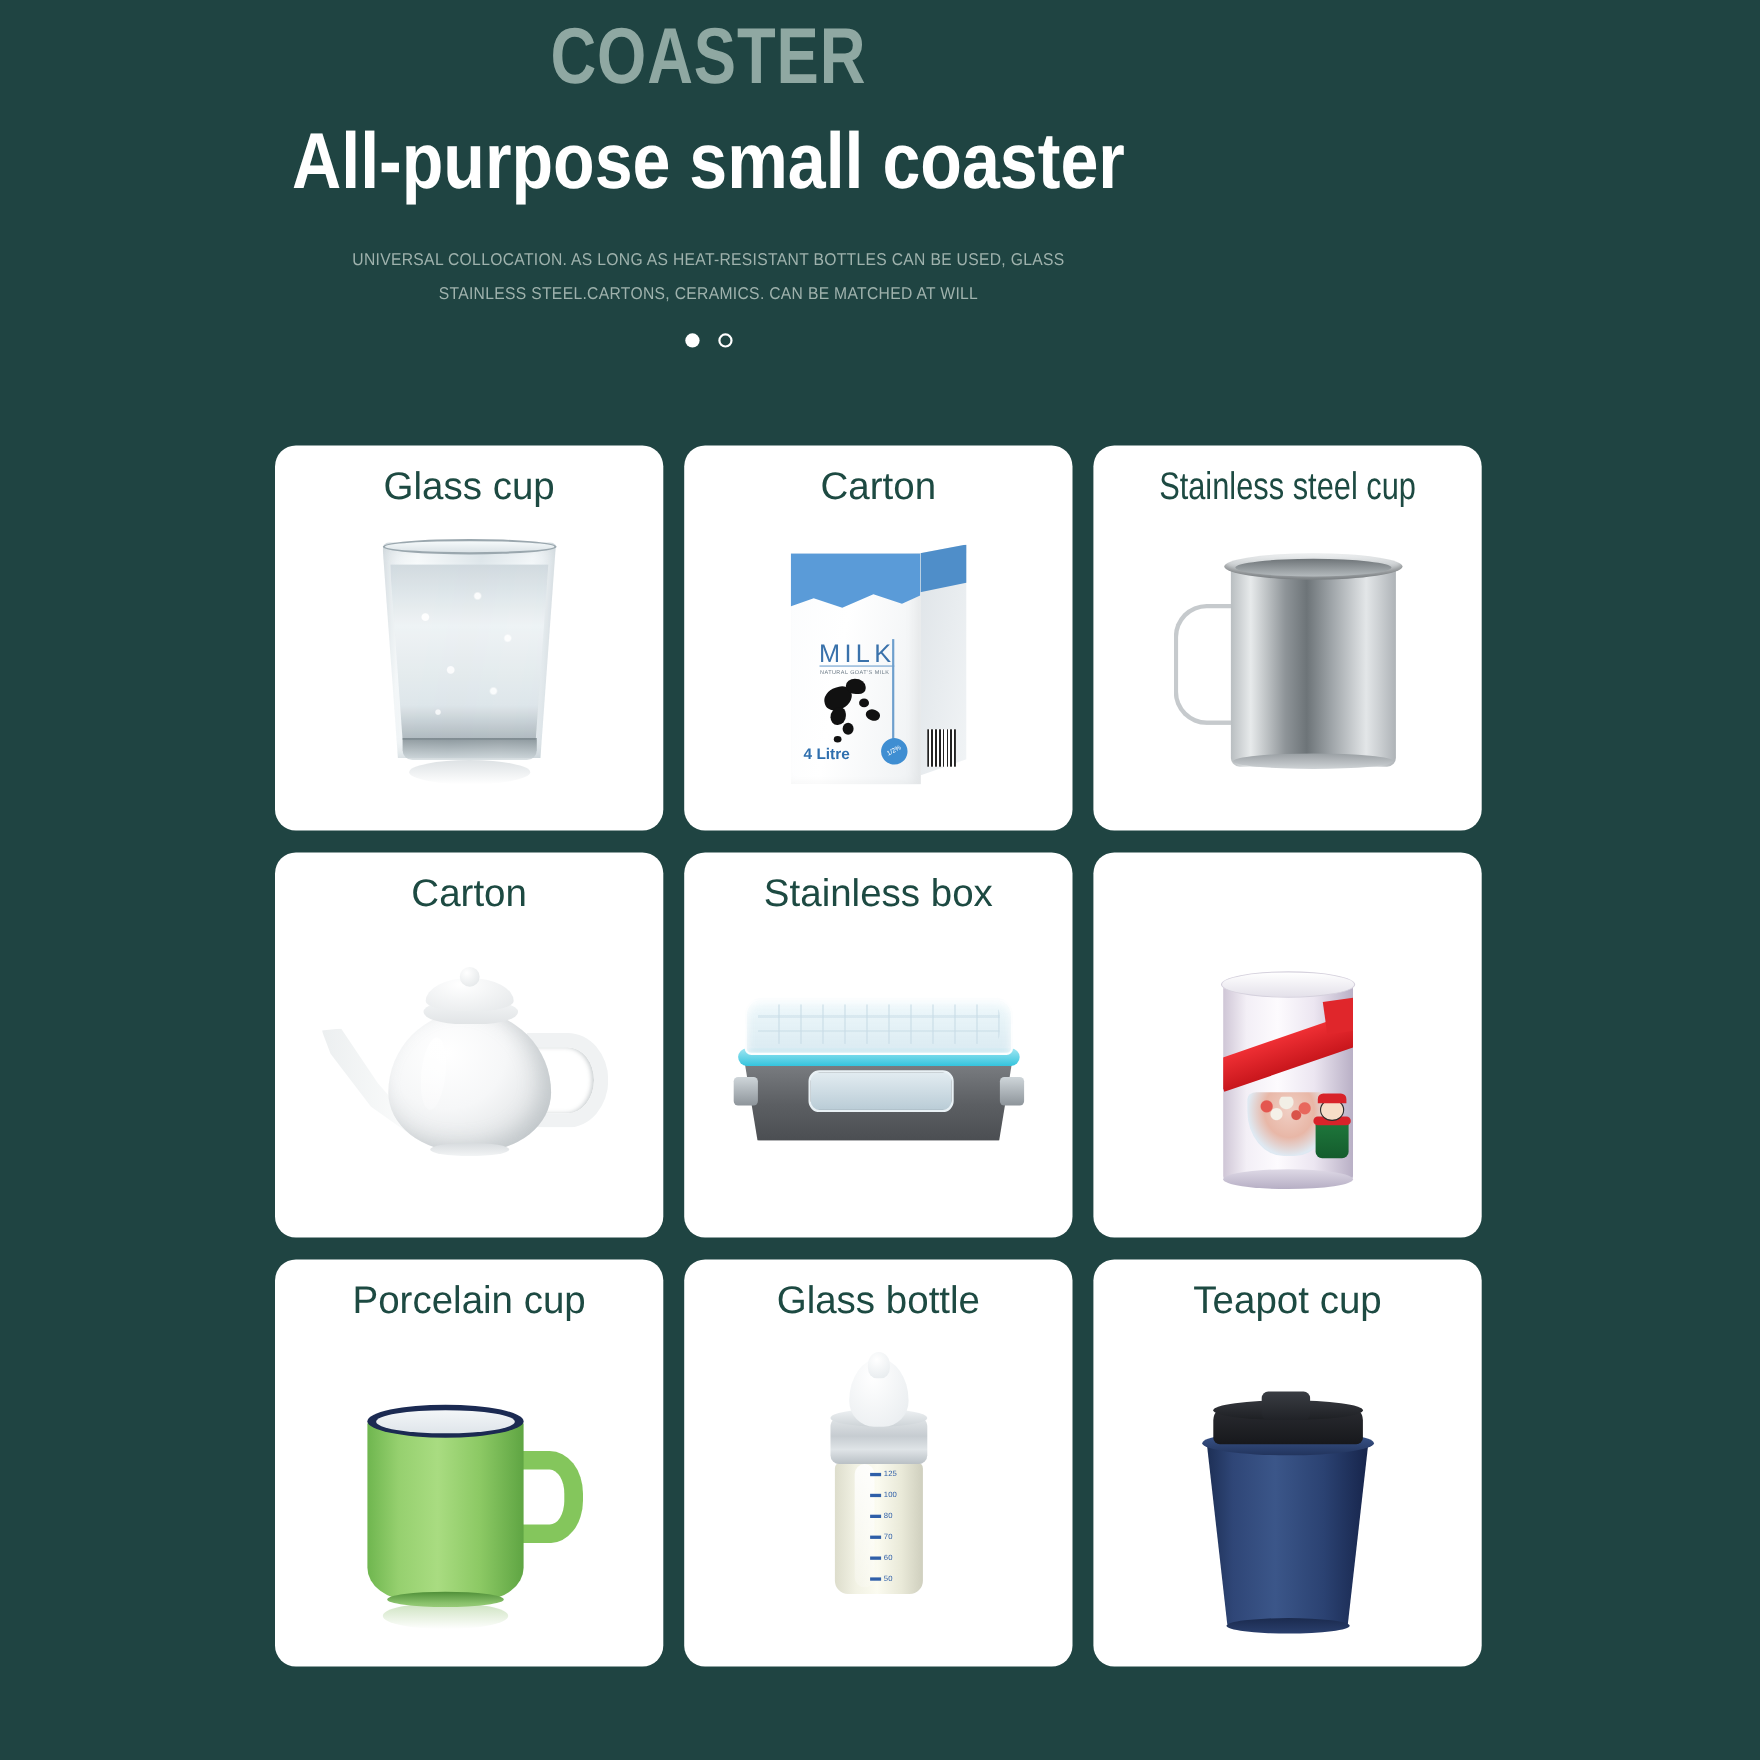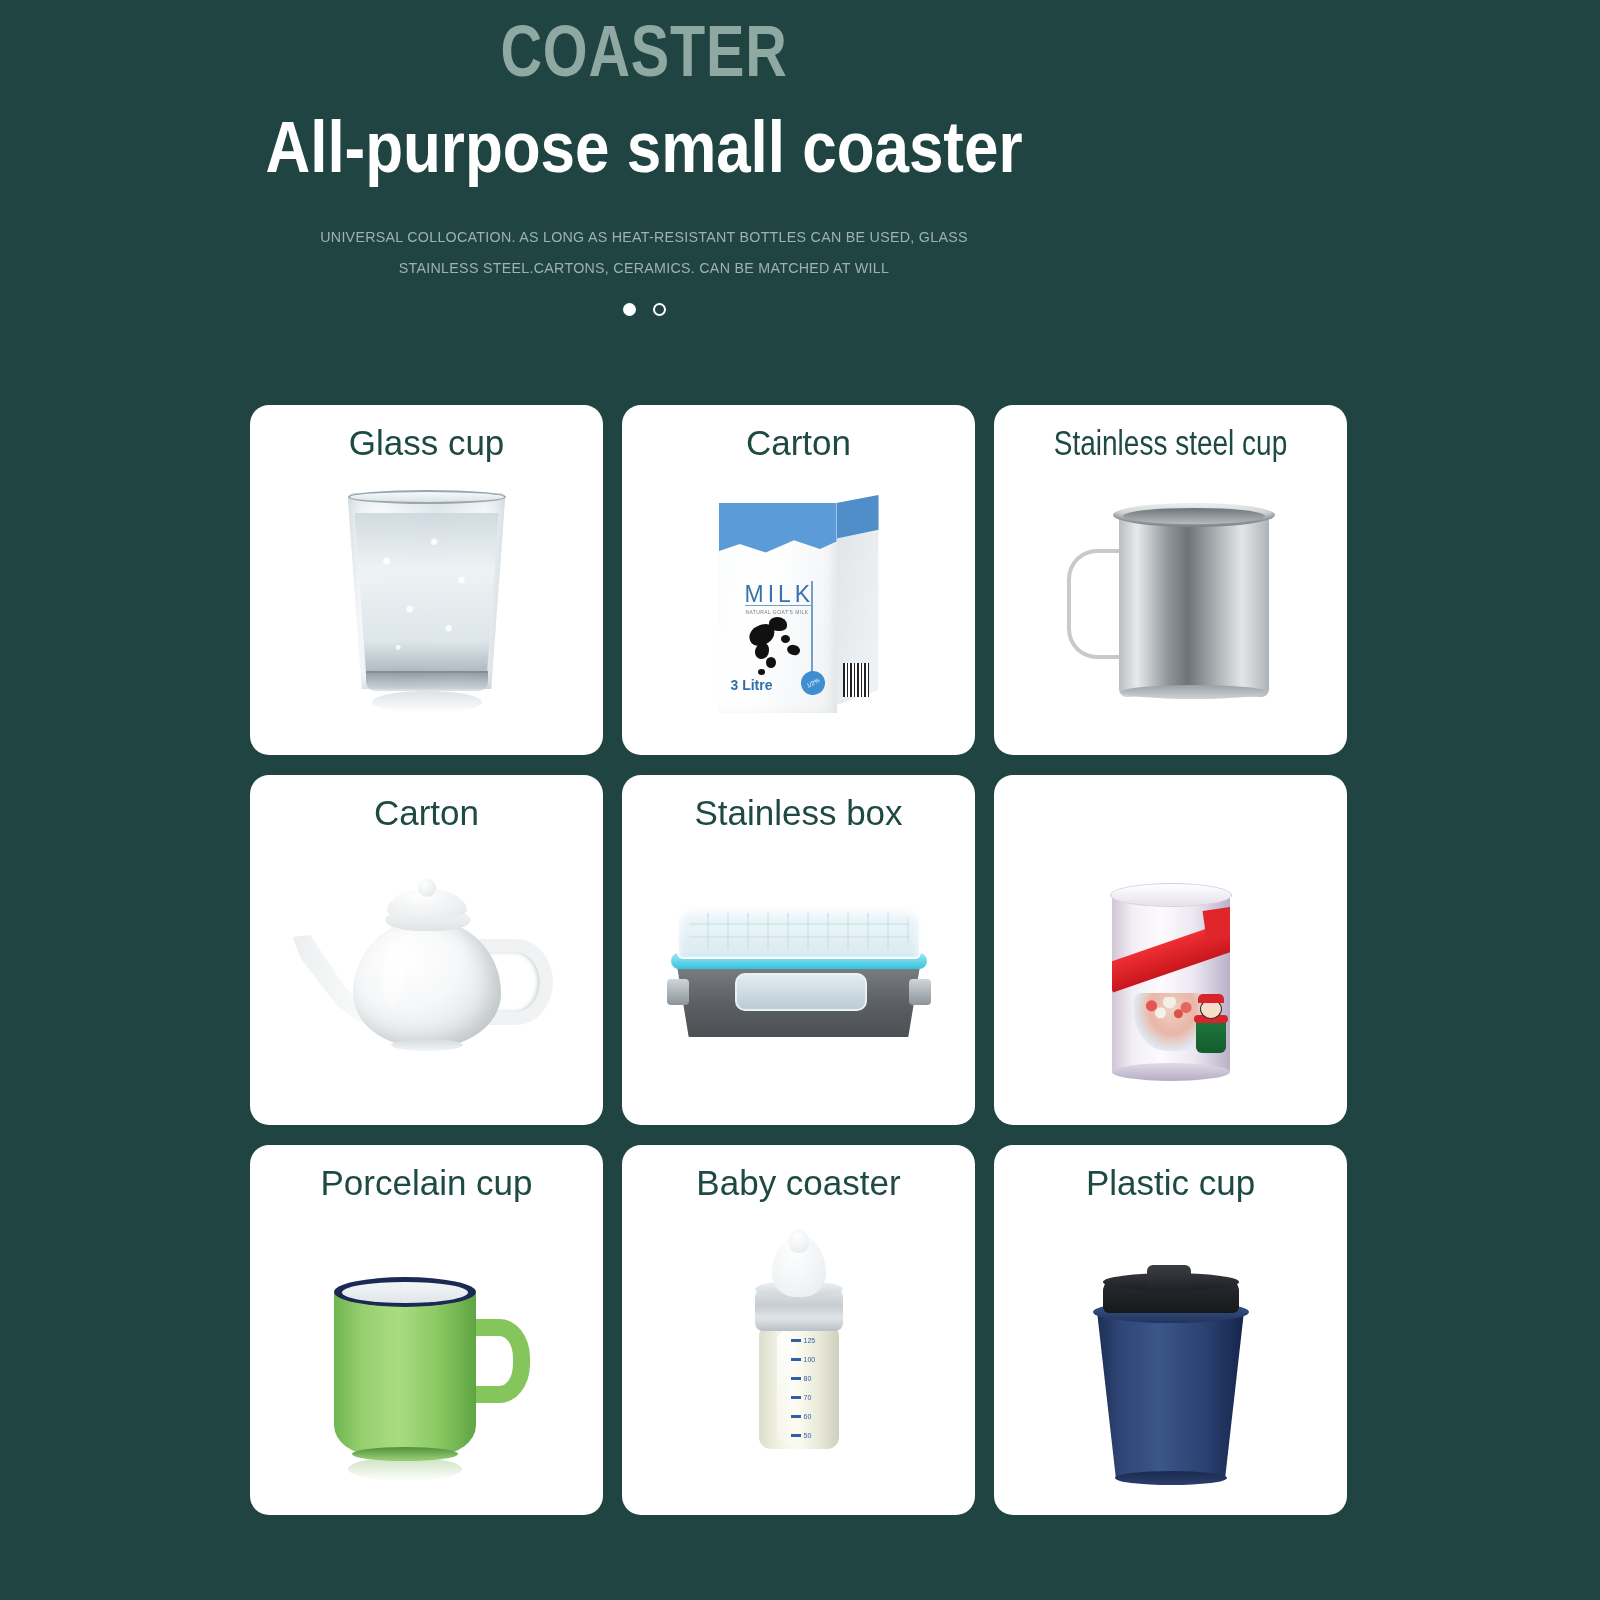--- a/index.html
+++ b/index.html
@@ -508,21 +508,21 @@
         <div class="carton-rule"></div>
         <div class="carton-tag">NATURAL GOAT'S MILK</div>
         <div class="spot s1"></div>
           <div class="spot s2"></div>
           <div class="spot s3"></div>
         <div class="spot s4"></div>
           <div class="spot s5"></div>
           <div class="spot s6"></div>
         <div class="spot s7"></div>
         <div class="carton-badge">1/2%</div>
-        <div class="carton-litre">3 Litre</div>
+        <div class="carton-litre">4 Litre</div>
         <div class="carton-barcode"></div>
       </div>
     </div>
   </div>
 
   <div class="card">
     <div class="card-title narrow">Stainless steel cup</div>
     <div class="art">
       <div class="steel-wrap">
         <div class="steel-handle"></div>
@@ -592,21 +592,21 @@
         <div class="mug-body"></div>
         <div class="mug-base"></div>
         <div class="mug-rim-outer"></div>
         <div class="mug-rim-inner"></div>
         <div class="mug-refl"></div>
       </div>
     </div>
   </div>
 
   <div class="card">
-    <div class="card-title">Baby coaster</div>
+    <div class="card-title">Glass bottle</div>
     <div class="art">
       <div class="bottle-wrap">
         <div class="bb-body"></div>
         <div class="bb-gloss"></div>
         <div class="bb-marks">
             <span class="bb-mark" style="top: 0px;"></span>
             <span class="bb-mark-l" style="top: -2px;">125</span>
             <span class="bb-mark" style="top: 19px;"></span>
             <span class="bb-mark-l" style="top: 17px;">100</span>
             <span class="bb-mark" style="top: 38px;"></span>
@@ -620,21 +620,21 @@
           </div>
         <div class="bb-collar"></div>
         <div class="bb-collar-top"></div>
         <div class="bb-nipple"></div>
         <div class="bb-tip"></div>
       </div>
     </div>
   </div>
 
   <div class="card">
-    <div class="card-title">Plastic cup</div>
+    <div class="card-title">Teapot cup</div>
     <div class="art">
       <div class="pc-wrap">
         <div class="pc-body"></div>
         <div class="pc-bottom"></div>
         <div class="pc-ring"></div>
         <div class="pc-lid"></div>
         <div class="pc-lid-top"></div>
         <div class="pc-tab"></div>
       </div>
     </div>

